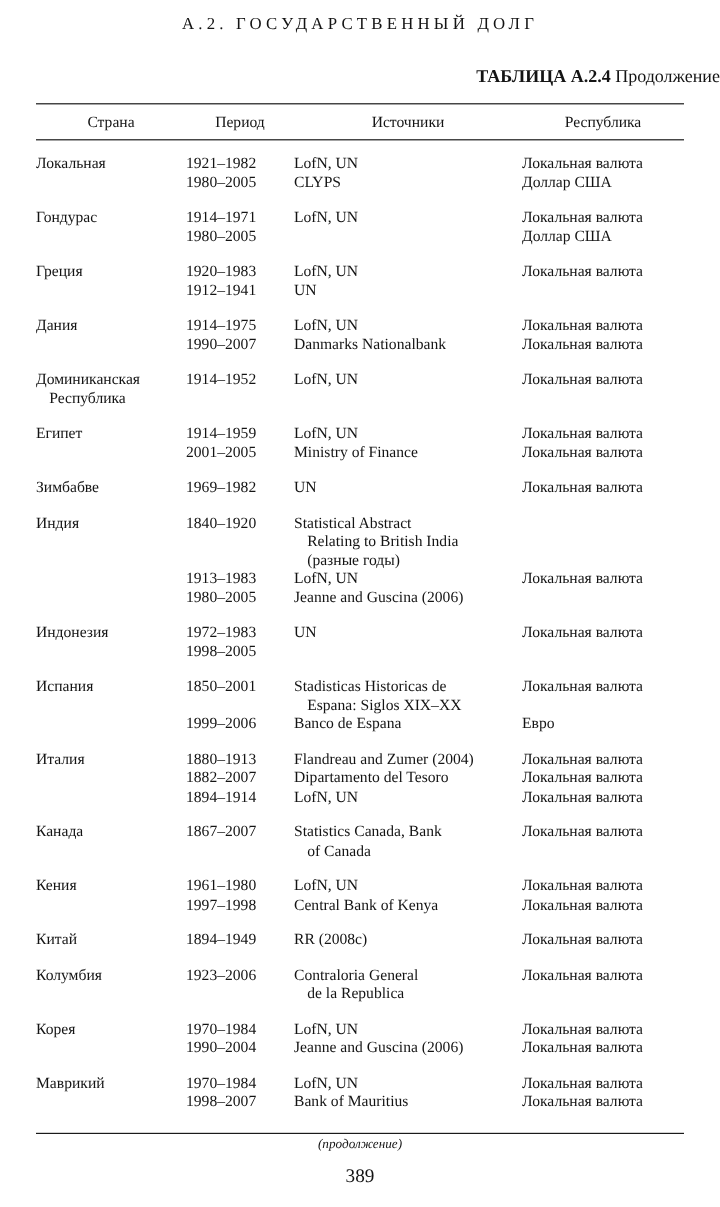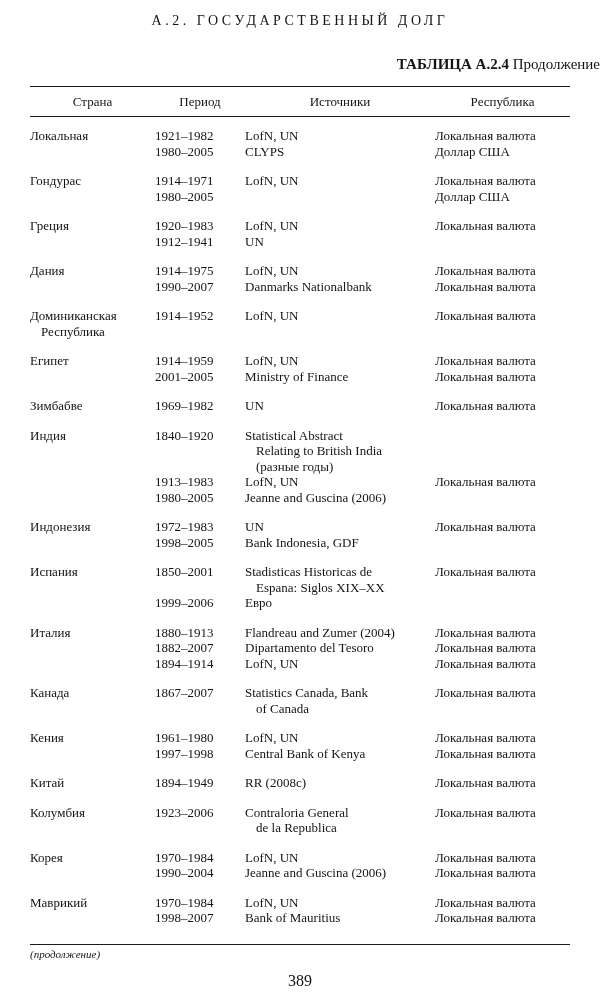--- a/index.html
+++ b/index.html
@@ -40,21 +40,21 @@
     display: grid;
     grid-template-columns: 125px 90px 190px 1fr;
     font-size: 13px;
     line-height: 15.5px;
     margin-bottom: 14px;
   }
   .cell { white-space: nowrap; overflow: visible; }
   .indent { padding-left: 11px; }
   .cont-note {
     margin-top: 3px;
-    text-align: left;
+    text-align: center;
     font-style: italic;
     font-size: 11px;
   }
   .page-number {
     position: absolute;
     bottom: 16px;
     left: 0;
     width: 100%;
     text-align: center;
     font-size: 16px;
@@ -173,34 +173,34 @@
           <div class="cell">Jeanne and Guscina (2006)</div>
           <div class="cell"></div>
         </div>
         <div class="block">
           <div class="cell">Индонезия</div>
           <div class="cell">1972–1983</div>
           <div class="cell">UN</div>
           <div class="cell">Локальная валюта</div>
           <div class="cell"></div>
           <div class="cell">1998–2005</div>
-          <div class="cell">Bank Indonesia, GDF</div>
           <div class="cell"></div>
         </div>
         <div class="block">
           <div class="cell">Испания</div>
           <div class="cell">1850–2001</div>
           <div class="cell">Stadisticas Historicas de</div>
           <div class="cell">Локальная валюта</div>
           <div class="cell"></div>
           <div class="cell"></div>
           <div class="cell indent">Espana: Siglos XIX–XX</div>
           <div class="cell"></div>
           <div class="cell"></div>
           <div class="cell">1999–2006</div>
+          <div class="cell">Banco de Espana</div>
           <div class="cell">Евро</div>
         </div>
         <div class="block">
           <div class="cell">Италия</div>
           <div class="cell">1880–1913</div>
           <div class="cell">Flandreau and Zumer (2004)</div>
           <div class="cell">Локальная валюта</div>
           <div class="cell"></div>
           <div class="cell">1882–2007</div>
           <div class="cell">Dipartamento del Tesoro</div>

